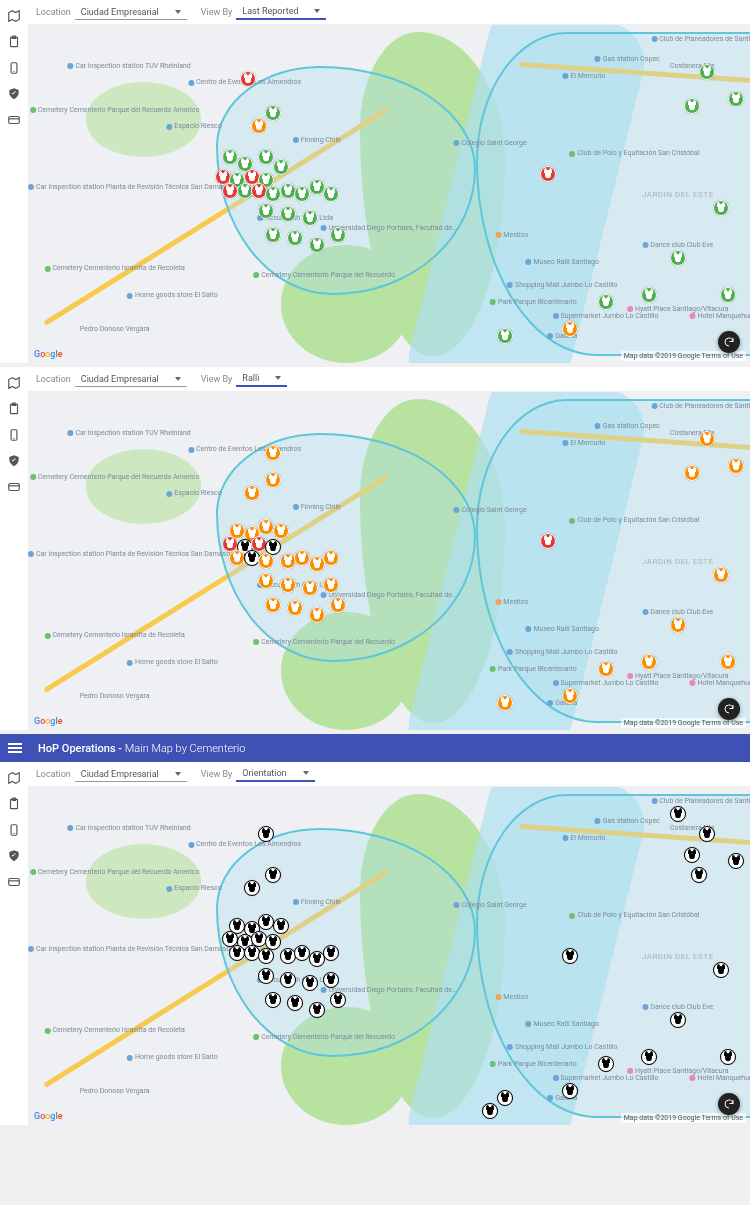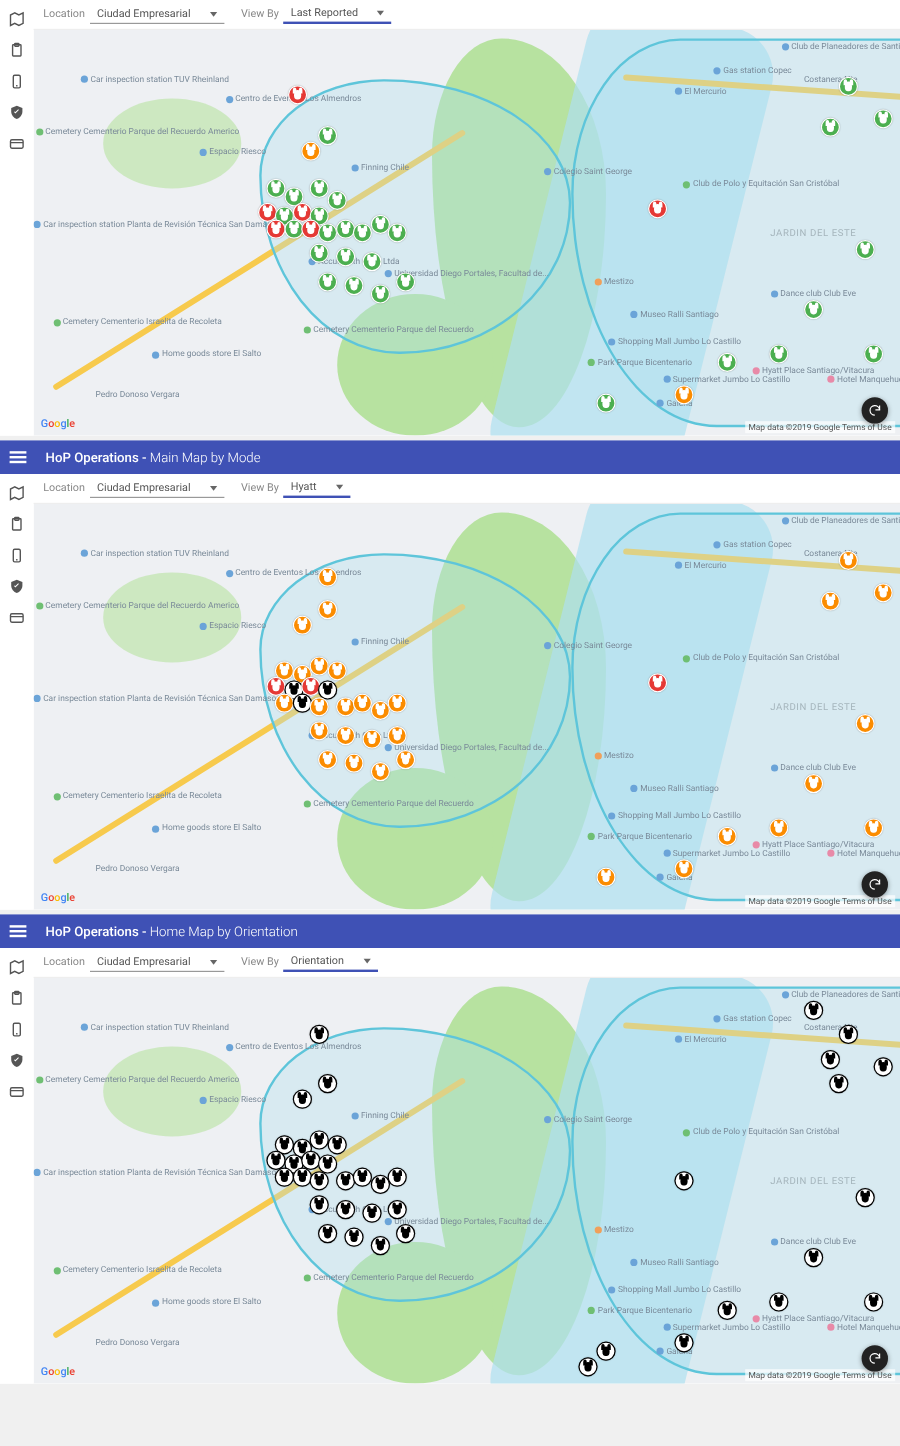--- a/index.html
+++ b/index.html
@@ -173,28 +173,20 @@
               <svg viewBox="0 0 24 24" stroke-width="2">
                 <path d="M20 11A8 8 0 1 0 12 20"></path>
                 <polyline points="20 4 20 11 13 11"></polyline>
               </svg>
             </div>
           </div>
         </div>
       </div>
     </div>
     <div class="panel">
-      <div class="appbar">
-        <div class="menu">
-          <span></span>
-          <span></span>
-          <span></span>
-        </div>
-        <div class="title"><span>HoP Operations</span> - <span class="subtitle">Main Map by Mode</span></div>
-      </div>
       <div class="body">
         <div class="sidebar">
           <div class="icon"><svg viewBox="0 0 24 24" fill="none" stroke="currentColor" stroke-width="2">
               <path d="M9 3L3 6v15l6-3 6 3 6-3V3l-6 3-6-3z"></path>
             </svg></div>
           <div class="icon"><svg viewBox="0 0 24 24" fill="none" stroke="currentColor" stroke-width="2">
               <rect x="6" y="4" width="12" height="16" rx="1"></rect>
               <rect x="9" y="2" width="6" height="4" rx="1"></rect>
             </svg></div>
           <div class="icon"><svg viewBox="0 0 24 24" fill="none" stroke="currentColor" stroke-width="2">
@@ -212,21 +204,21 @@
         </div>
         <div class="content">
           <div class="filters">
             <span class="label">Location</span>
             <span class="select">
               <span>Ciudad Empresarial</span>
               <span class="caret"></span>
             </span>
             <span class="label">View By</span>
             <span class="select active">
-              <span>Hyatt</span>
+              <span>Ralli</span>
               <span class="caret"></span>
             </span>
           </div>
           <div class="map">
             <div class="map-bg">
               <div class="land"></div>
               <div class="park p1"></div>
               <div class="park p2"></div>
               <div class="park p3"></div>
               <div class="water river"></div>
@@ -312,21 +304,21 @@
         </div>
       </div>
     </div>
     <div class="panel">
       <div class="appbar">
         <div class="menu">
           <span></span>
           <span></span>
           <span></span>
         </div>
-        <div class="title"><span>HoP Operations</span> - <span class="subtitle">Home Map by Orientation</span></div>
+        <div class="title"><span>HoP Operations</span> - <span class="subtitle">Main Map by Cementerio</span></div>
       </div>
       <div class="body">
         <div class="sidebar">
           <div class="icon"><svg viewBox="0 0 24 24" fill="none" stroke="currentColor" stroke-width="2">
               <path d="M9 3L3 6v15l6-3 6 3 6-3V3l-6 3-6-3z"></path>
             </svg></div>
           <div class="icon"><svg viewBox="0 0 24 24" fill="none" stroke="currentColor" stroke-width="2">
               <rect x="6" y="4" width="12" height="16" rx="1"></rect>
               <rect x="9" y="2" width="6" height="4" rx="1"></rect>
             </svg></div>

